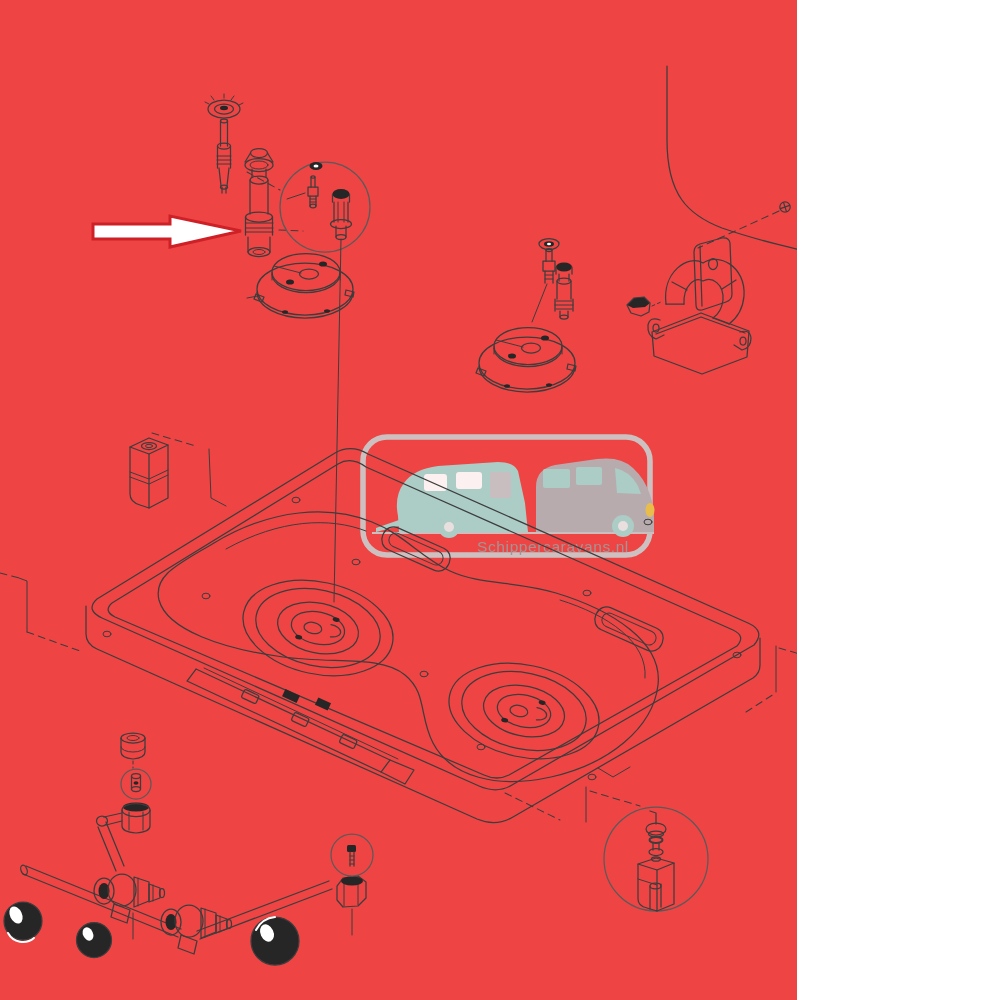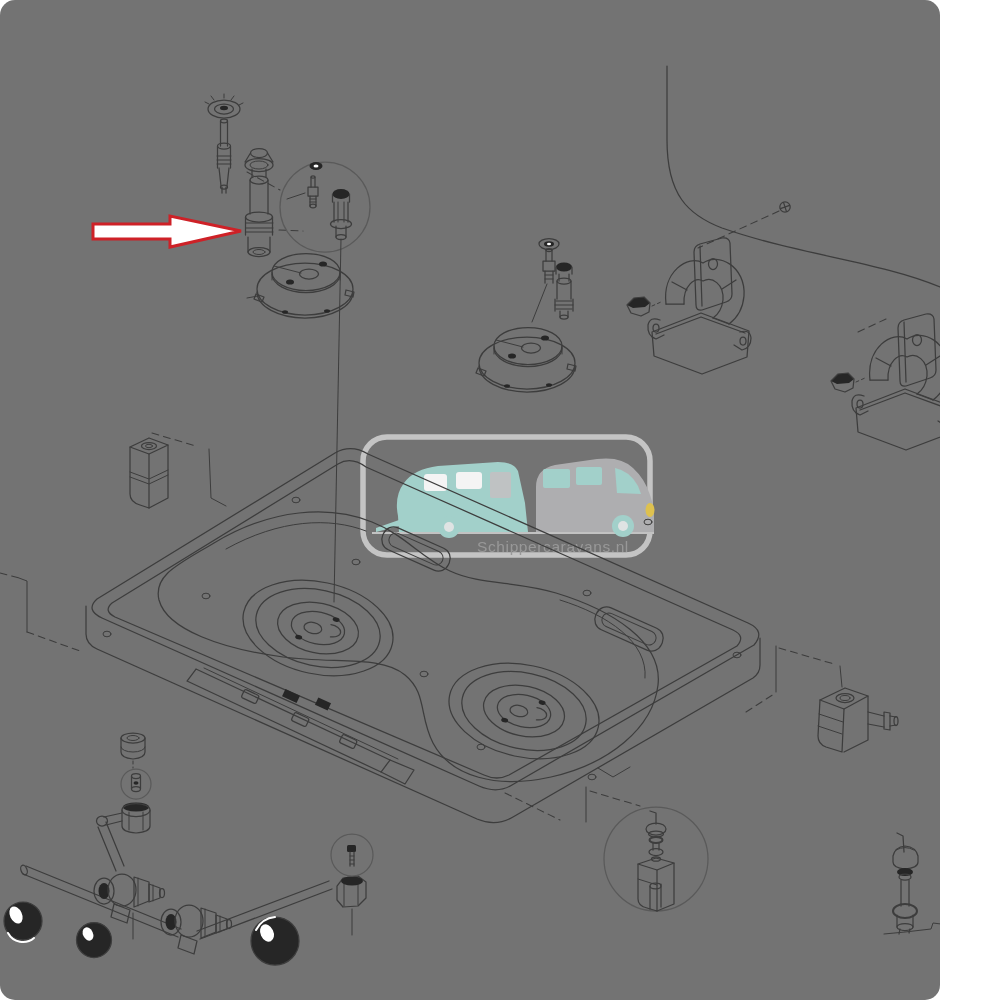--- a/index.html
+++ b/index.html
@@ -1,16 +1,16 @@
 <!DOCTYPE html>
 <html><head>
 <meta charset="utf-8">
 <style>
   html,body{margin:0;padding:0;background:#ffffff;}
-  .stage{width:940px;height:1000px;position:relative;background:#737373;overflow:hidden;border-radius:15px;}
+  .stage{width:797px;height:1000px;position:relative;background:#ef4444;overflow:hidden;}
   svg{display:block;}
   .lines{fill:none;stroke-width:1.25;stroke-linecap:round;stroke-linejoin:round;}
   .thin{stroke-width:1;}
   .thick{stroke-width:2;}
   .dash{stroke-dasharray:7 5;stroke-width:1.05;}
   .dash3{stroke-dasharray:3 3;stroke-width:1;}
   .df{fill:#262626;stroke:none;}
   .wf{fill:#ffffff;stroke:none;}
   .warc{stroke:#ffffff;stroke-width:2;fill:none;}
   .wm-text{font-family:"Liberation Sans",sans-serif;font-size:15.5px;letter-spacing:.6px;}

